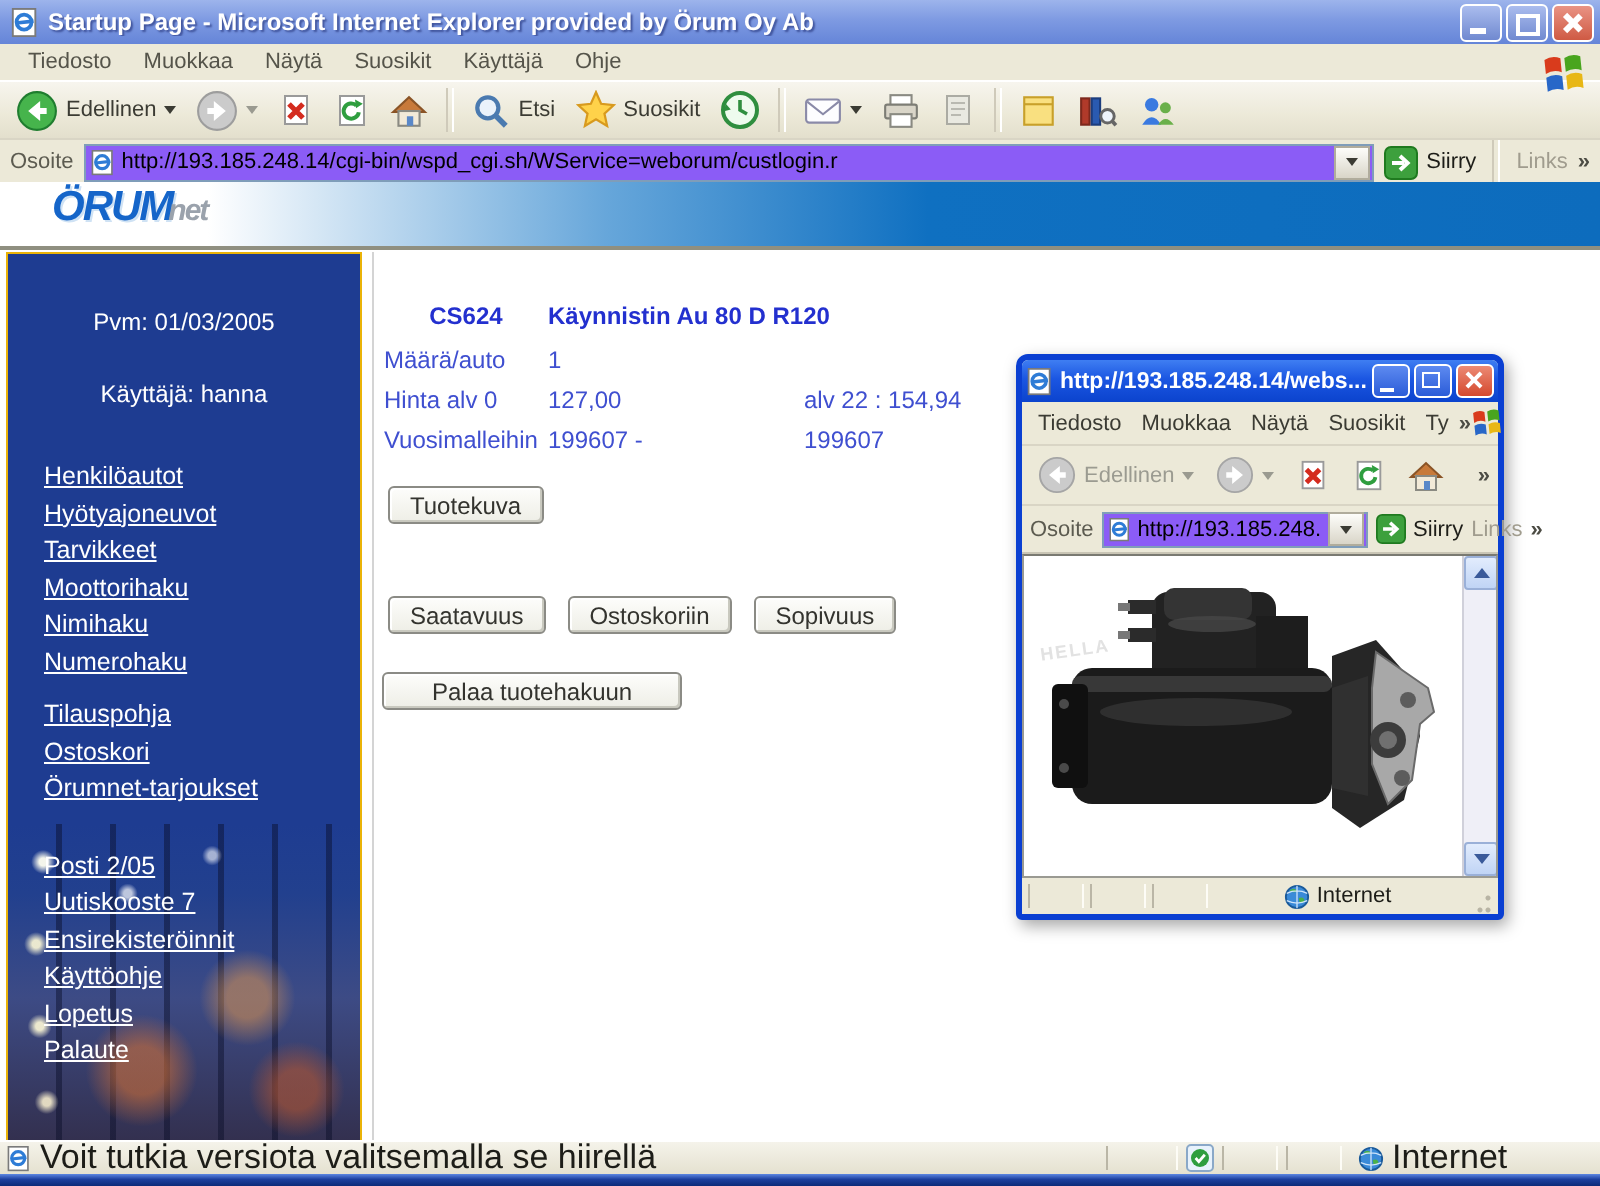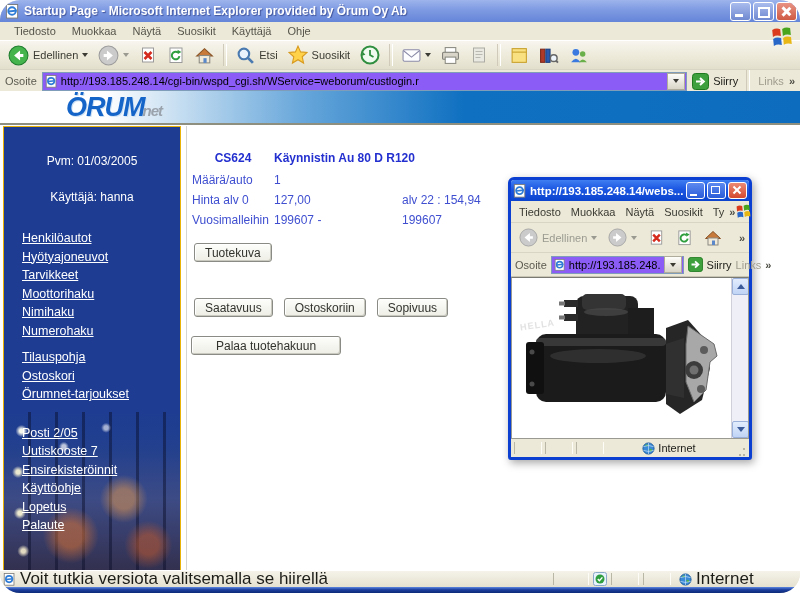--- a/index.html
+++ b/index.html
@@ -1,17 +1,17 @@
 <!DOCTYPE html>
 <html><head>
 <meta charset="utf-8">
 <style>
   html,body{margin:0;padding:0;}
   .screen{position:relative;width:800px;height:593px;overflow:hidden;background:#ece9d8;
-          font-family:"Liberation Sans",sans-serif;border-radius:20px;-webkit-font-smoothing:antialiased;}
+          font-family:"Liberation Sans",sans-serif;-webkit-font-smoothing:antialiased;}
   
   .titlebar{height:22px;display:flex;align-items:center;padding:0 3px;
     background:linear-gradient(180deg,#9db4ec 0%,#7e9ae2 45%,#6585d8 100%);}
   .title-ico{margin:0 4px 0 2px;flex:0 0 auto;}
   .title-text{color:#fff;font-weight:bold;font-size:12px;text-shadow:1px 1px 1px #40549c;flex:1;
     white-space:nowrap;overflow:hidden;}
   .winbtns{display:flex;gap:2px;}
   .wbtn{width:19px;height:17px;border:1px solid #fff;border-radius:3px;position:relative;
     background:linear-gradient(180deg,#aabcee,#7089d0);}
   .wbtn.close{background:linear-gradient(180deg,#e99384,#cf5a44);}
@@ -37,21 +37,21 @@
   .drop{width:16px;height:15px;background:linear-gradient(180deg,#fdfdfa,#d9d5c8);border:1px solid #b0ac9c;
     display:flex;align-items:center;justify-content:center;}
   .go{display:flex;align-items:center;gap:4px;color:#1d1d18;}
   .links-lbl{color:#a09c8e;}
   .chev{font-weight:bold;color:#4c4c44;font-size:11px;}
   
   .viewport{position:absolute;top:91px;left:0;right:0;bottom:22px;background:#fff;}
   .band{height:32px;background:linear-gradient(90deg,#ffffff 0%,#ffffff 13%,#66a6da 38%,#0f70c1 58%,#0d6cbd 100%);
     border-bottom:2px solid #8f8f80;position:relative;}
   .logo{position:absolute;left:26px;top:1px;font-style:italic;font-weight:bold;letter-spacing:-1px;}
-  .logo .brand{font-size:27px;color:#1565c9;text-shadow:1px 1px 0 #cfe2f4;margin-left:40px;}
+  .logo .brand{font-size:21px;color:#1565c9;text-shadow:1px 1px 0 #cfe2f4;}
   .logo .suffix{font-size:15px;color:#9aa2ac;margin-left:-2px;}
   .page-body{position:absolute;top:34px;left:0;right:0;bottom:0;background:#fff;}
   .sidebar{position:absolute;left:3px;top:1px;width:176px;bottom:0;background:#1e3c91;
     border:1px solid #eab308;overflow:hidden;}
   .sidebar-photo{position:absolute;left:0;right:0;bottom:0;height:158px;
     background:
       radial-gradient(circle at 10% 12%, rgba(255,255,240,.95) 0 2px, rgba(255,255,240,0) 6px),
       radial-gradient(circle at 8% 38%, rgba(255,250,215,.9) 0 2px, transparent 6px),
       radial-gradient(circle at 9% 64%, rgba(255,250,215,.9) 0 2px, transparent 6px),
       radial-gradient(circle at 11% 88%, rgba(255,245,210,.85) 0 2px, transparent 6px),

